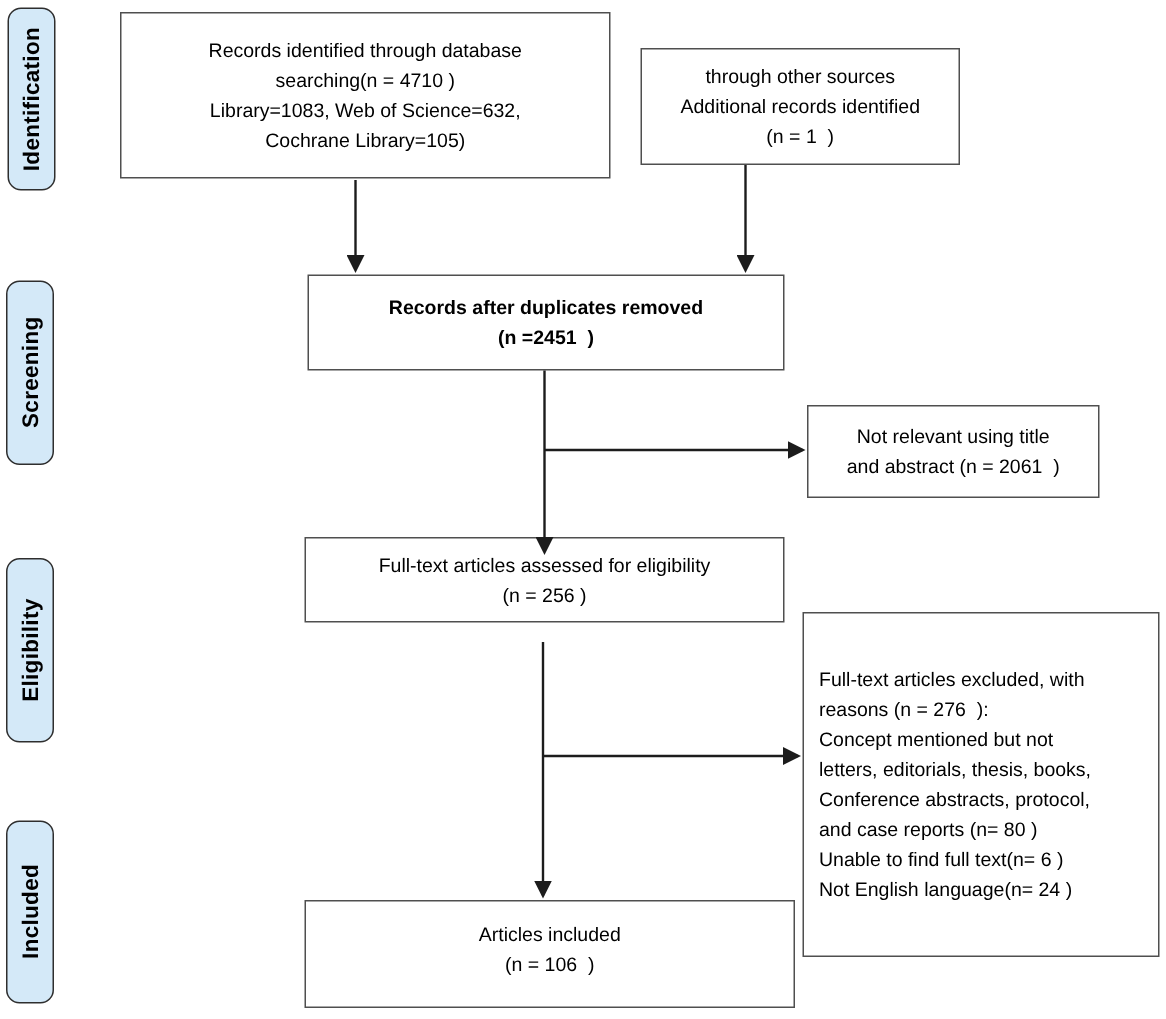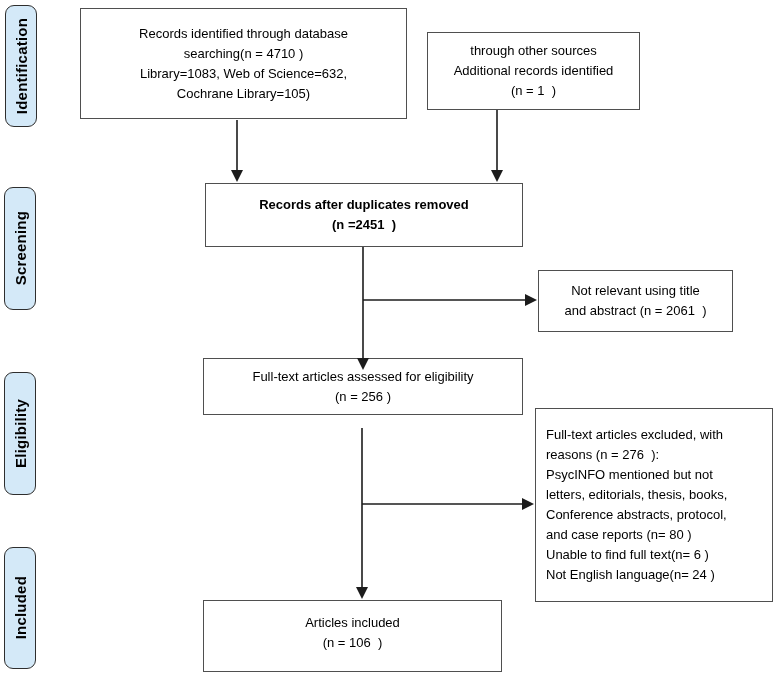--- a/index.html
+++ b/index.html
@@ -101,32 +101,32 @@
   <div class="fbox" style="left:538px; top:270px; width:195px; height:62px;">
     <div>Not relevant using title</div>
     <div>and abstract (n = 2061  )</div>
   </div>
 
   <div class="fbox" style="left:203px; top:358px; width:320px; height:57px;">
     <div>Full-text articles assessed for eligibility</div>
     <div>(n = 256 )</div>
   </div>
 
-  <div class="fbox left-align" style="left:535px; top:408px; width:238px; height:194px;">
+  <div class="fbox left-align" style="left:535px; top:408px; width:238px; height:230px;">
     <div>Full-text articles excluded, with</div>
     <div>reasons (n = 276  ):</div>
-    <div>PsycINFO mentioned but not</div>
+    <div>Concept mentioned but not</div>
     <div>letters, editorials, thesis, books,</div>
     <div>Conference abstracts, protocol,</div>
     <div>and case reports (n= 80 )</div>
     <div>Unable to find full text(n= 6 )</div>
     <div>Not English language(n= 24 )</div>
   </div>
 
-  <div class="fbox" style="left:203px; top:600px; width:299px; height:72px; justify-content:flex-start; padding-top:12px;">
+  <div class="fbox" style="left:203px; top:600px; width:327px; height:72px; justify-content:flex-start; padding-top:12px;">
     <div>Articles included</div>
     <div>(n = 106  )</div>
   </div>
 
   <svg class="connectors" width="777" height="679" viewBox="0 0 777 679">
     <defs>
       <marker id="arrowhead" viewBox="0 0 12 12" refX="10" refY="6" markerUnits="userSpaceOnUse" markerWidth="12" markerHeight="12" orient="auto">
         <path d="M0,0 L12,6 L0,12 Z" fill="#1c1c1c"></path>
       </marker>
     </defs>

